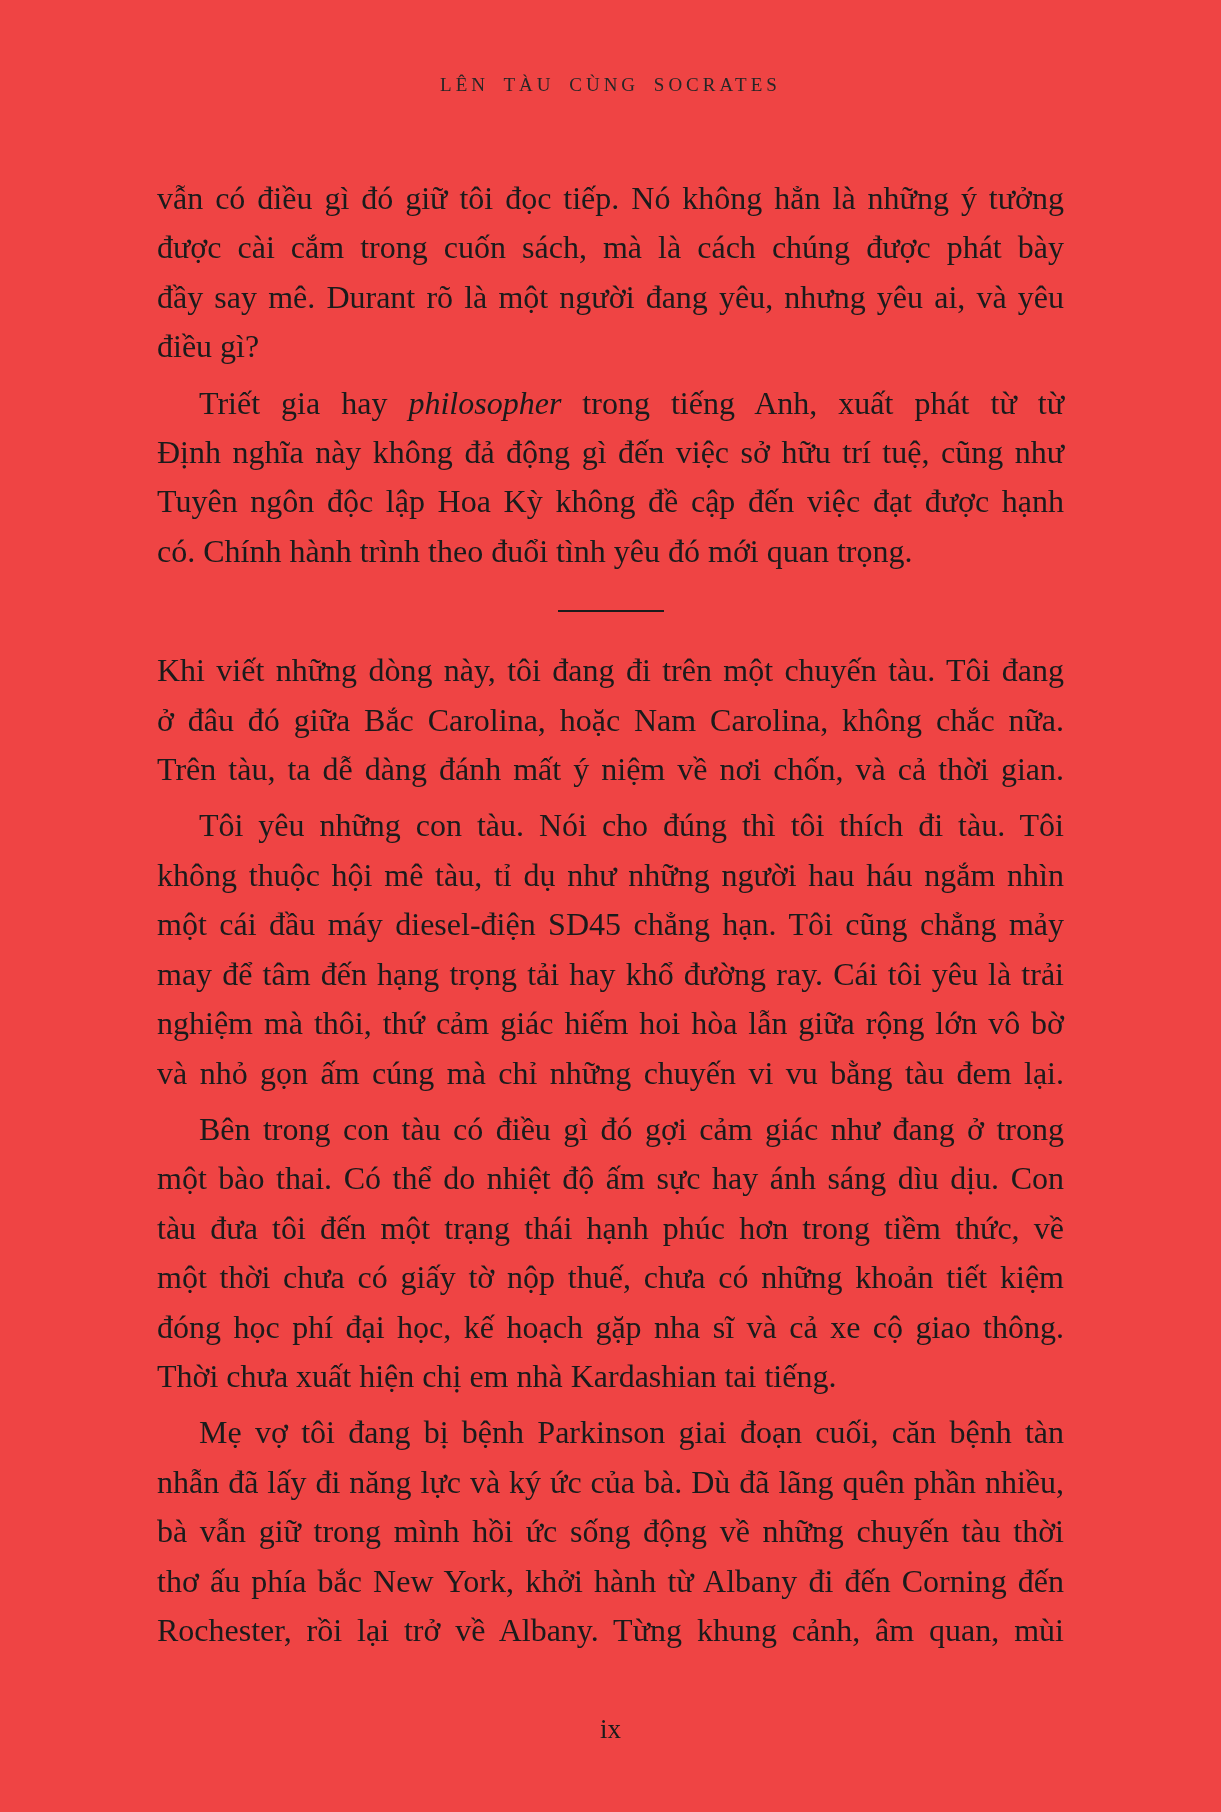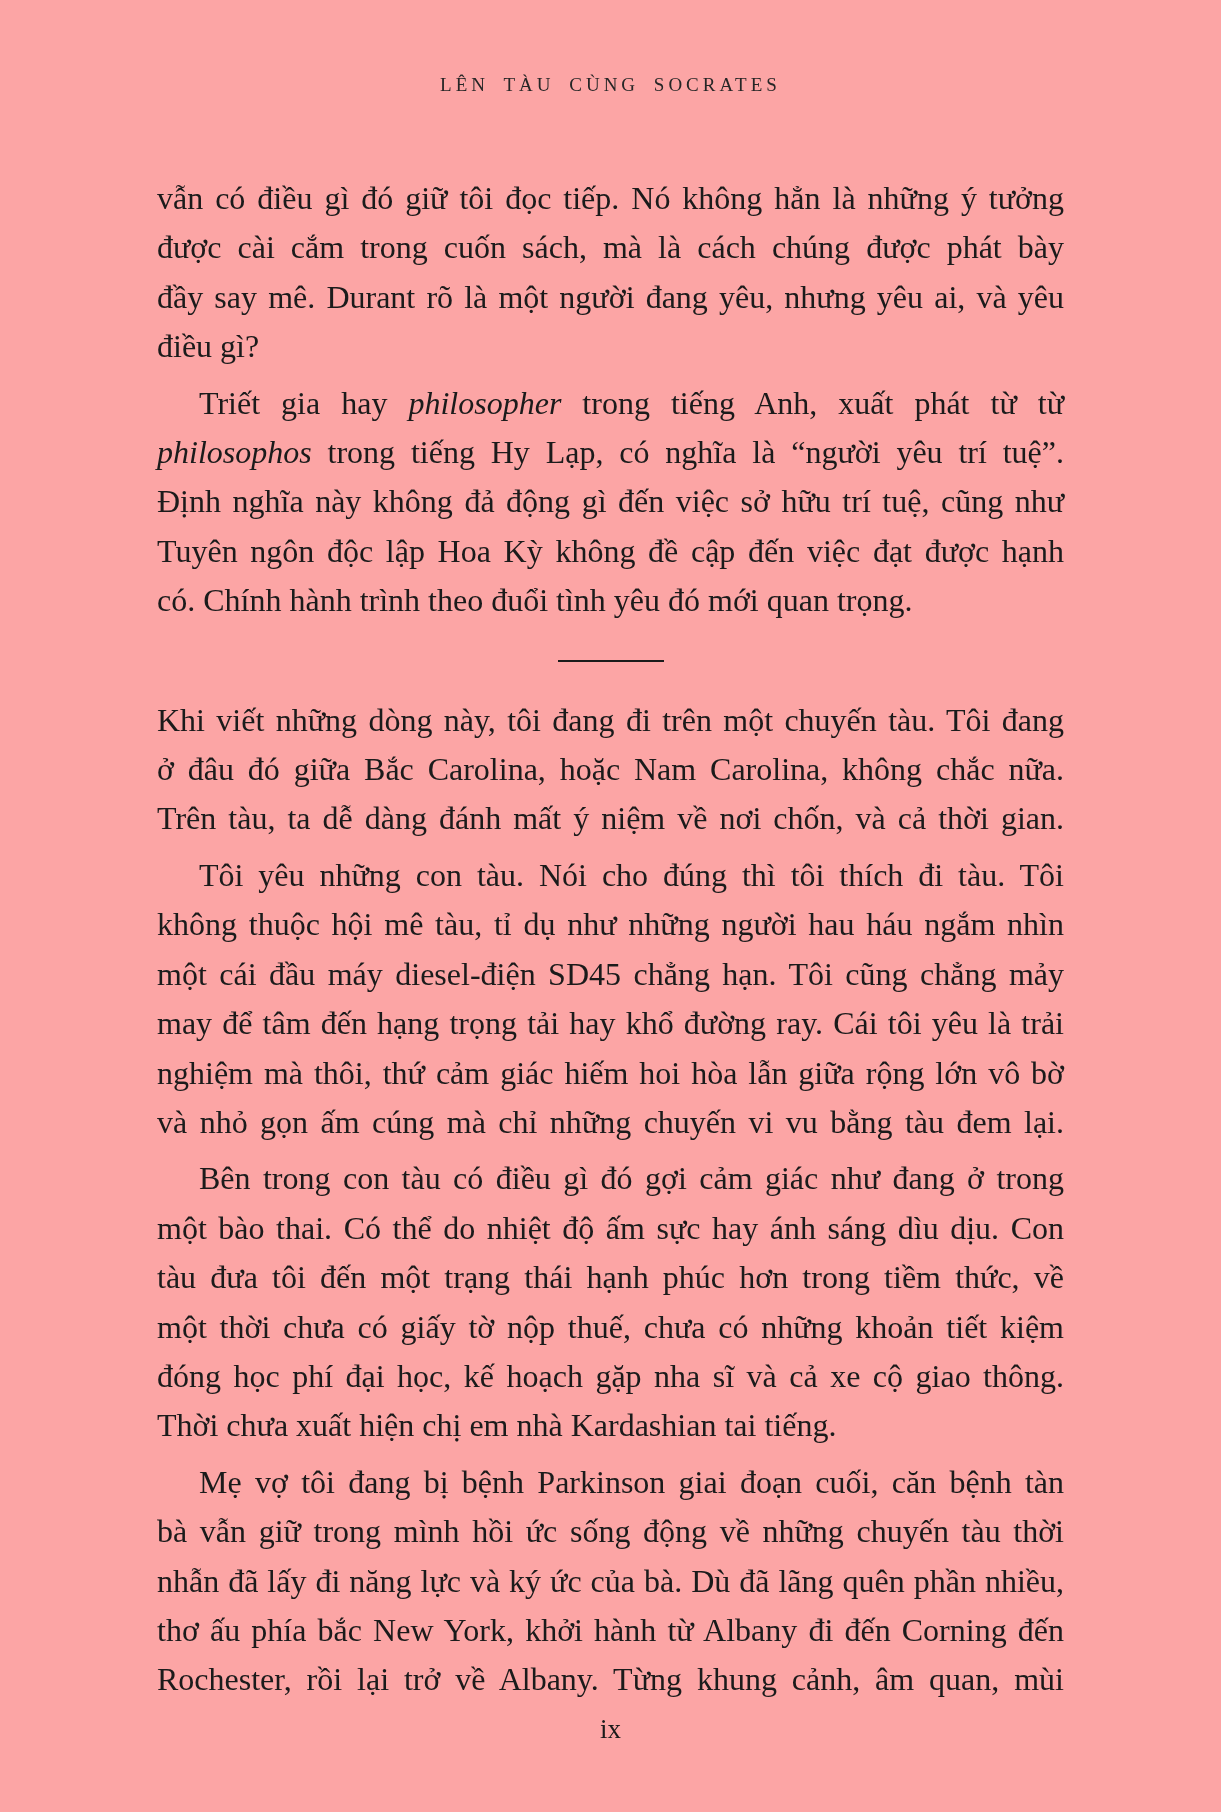--- a/index.html
+++ b/index.html
@@ -4,21 +4,21 @@
 <style>
   html, body {
     margin: 0;
     padding: 0;
     background: #ffffff;
   }
   .page {
     position: relative;
     width: 1221px;
     height: 1812px;
-    background: #fca5a5;
+    background: #ef4444;
     color: #1b1b1b;
     font-family: "Liberation Serif", "DejaVu Serif", serif;
     overflow: hidden;
   }
   .running-header {
     position: absolute;
     top: 74px;
     left: 0;
     width: 100%;
     text-align: center;
@@ -81,21 +81,20 @@
 
   <main class="page-body">
       <p class="para">
         <span class="line">vẫn có điều gì đó giữ tôi đọc tiếp. Nó không hẳn là những ý tưởng</span>
         <span class="line">được cài cắm trong cuốn sách, mà là cách chúng được phát bày</span>
         <span class="line">đầy say mê. Durant rõ là một người đang yêu, nhưng yêu ai, và yêu</span>
         <span class="line endline">điều gì?</span>
       </p>
       <p class="para indent">
         <span class="line">Triết gia hay <i>philosopher</i> trong tiếng Anh, xuất phát từ từ</span>
-        <span class="line"><i>philosophos</i> trong tiếng Hy Lạp, có nghĩa là “người yêu trí tuệ”.</span>
         <span class="line">Định nghĩa này không đả động gì đến việc sở hữu trí tuệ, cũng như</span>
         <span class="line">Tuyên ngôn độc lập Hoa Kỳ không đề cập đến việc đạt được hạnh</span>
         <span class="line endline">có. Chính hành trình theo đuổi tình yêu đó mới quan trọng.</span>
       </p>
       <div class="separator">
         <span class="rule"></span>
       </div>
       <p class="para">
         <span class="line">Khi viết những dòng này, tôi đang đi trên một chuyến tàu. Tôi đang</span>
         <span class="line">ở đâu đó giữa Bắc Carolina, hoặc Nam Carolina, không chắc nữa.</span>
@@ -112,21 +111,21 @@
       <p class="para indent">
         <span class="line">Bên trong con tàu có điều gì đó gợi cảm giác như đang ở trong</span>
         <span class="line">một bào thai. Có thể do nhiệt độ ấm sực hay ánh sáng dìu dịu. Con</span>
         <span class="line">tàu đưa tôi đến một trạng thái hạnh phúc hơn trong tiềm thức, về</span>
         <span class="line">một thời chưa có giấy tờ nộp thuế, chưa có những khoản tiết kiệm</span>
         <span class="line">đóng học phí đại học, kế hoạch gặp nha sĩ và cả xe cộ giao thông.</span>
         <span class="line endline">Thời chưa xuất hiện chị em nhà Kardashian tai tiếng.</span>
       </p>
       <p class="para indent">
         <span class="line">Mẹ vợ tôi đang bị bệnh Parkinson giai đoạn cuối, căn bệnh tàn</span>
+        <span class="line">nhẫn đã lấy đi năng lực và ký ức của bà. Dù đã lãng quên phần nhiều,</span>
         <span class="line">bà vẫn giữ trong mình hồi ức sống động về những chuyến tàu thời</span>
-        <span class="line">nhẫn đã lấy đi năng lực và ký ức của bà. Dù đã lãng quên phần nhiều,</span>
         <span class="line">thơ ấu phía bắc New York, khởi hành từ Albany đi đến Corning đến</span>
         <span class="line">Rochester, rồi lại trở về Albany. Từng khung cảnh, âm quan, mùi</span>
       </p>
     </main>
 
   <div class="page-footer">ix</div>
 </div>
 
 </body></html>

